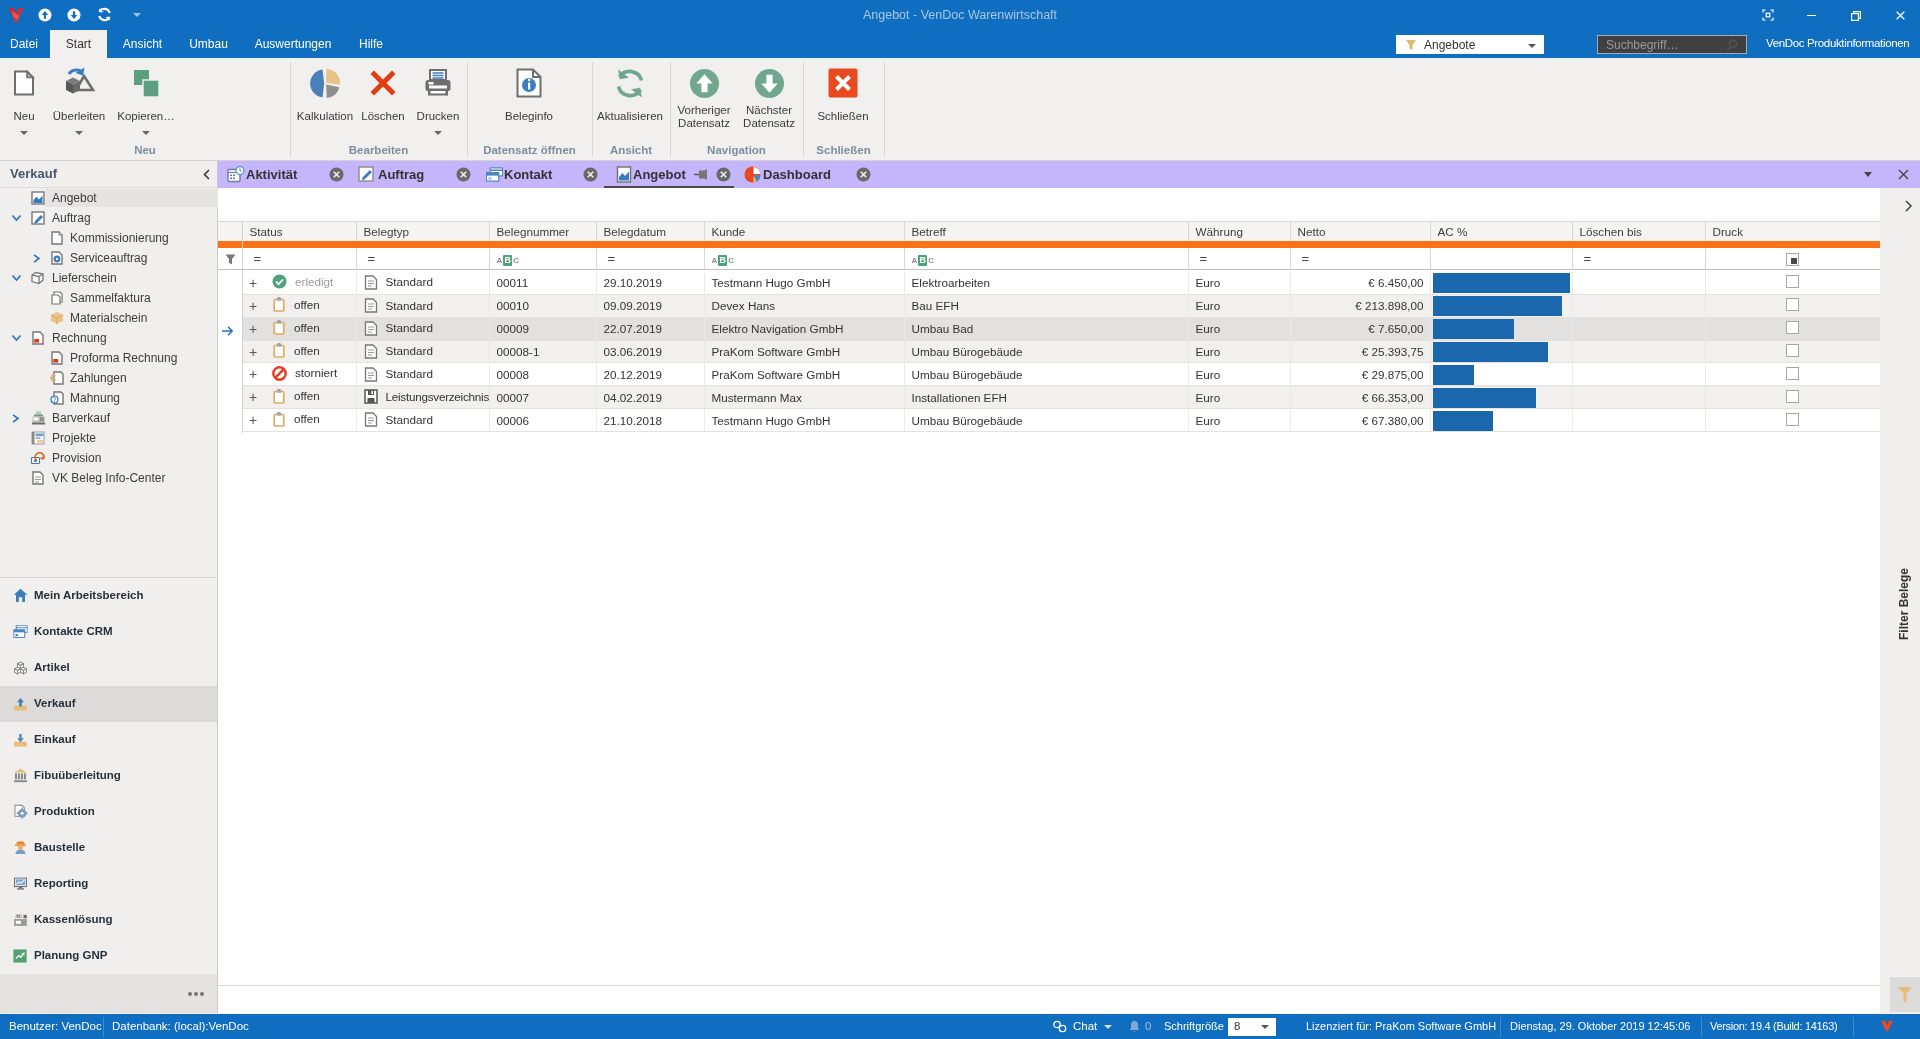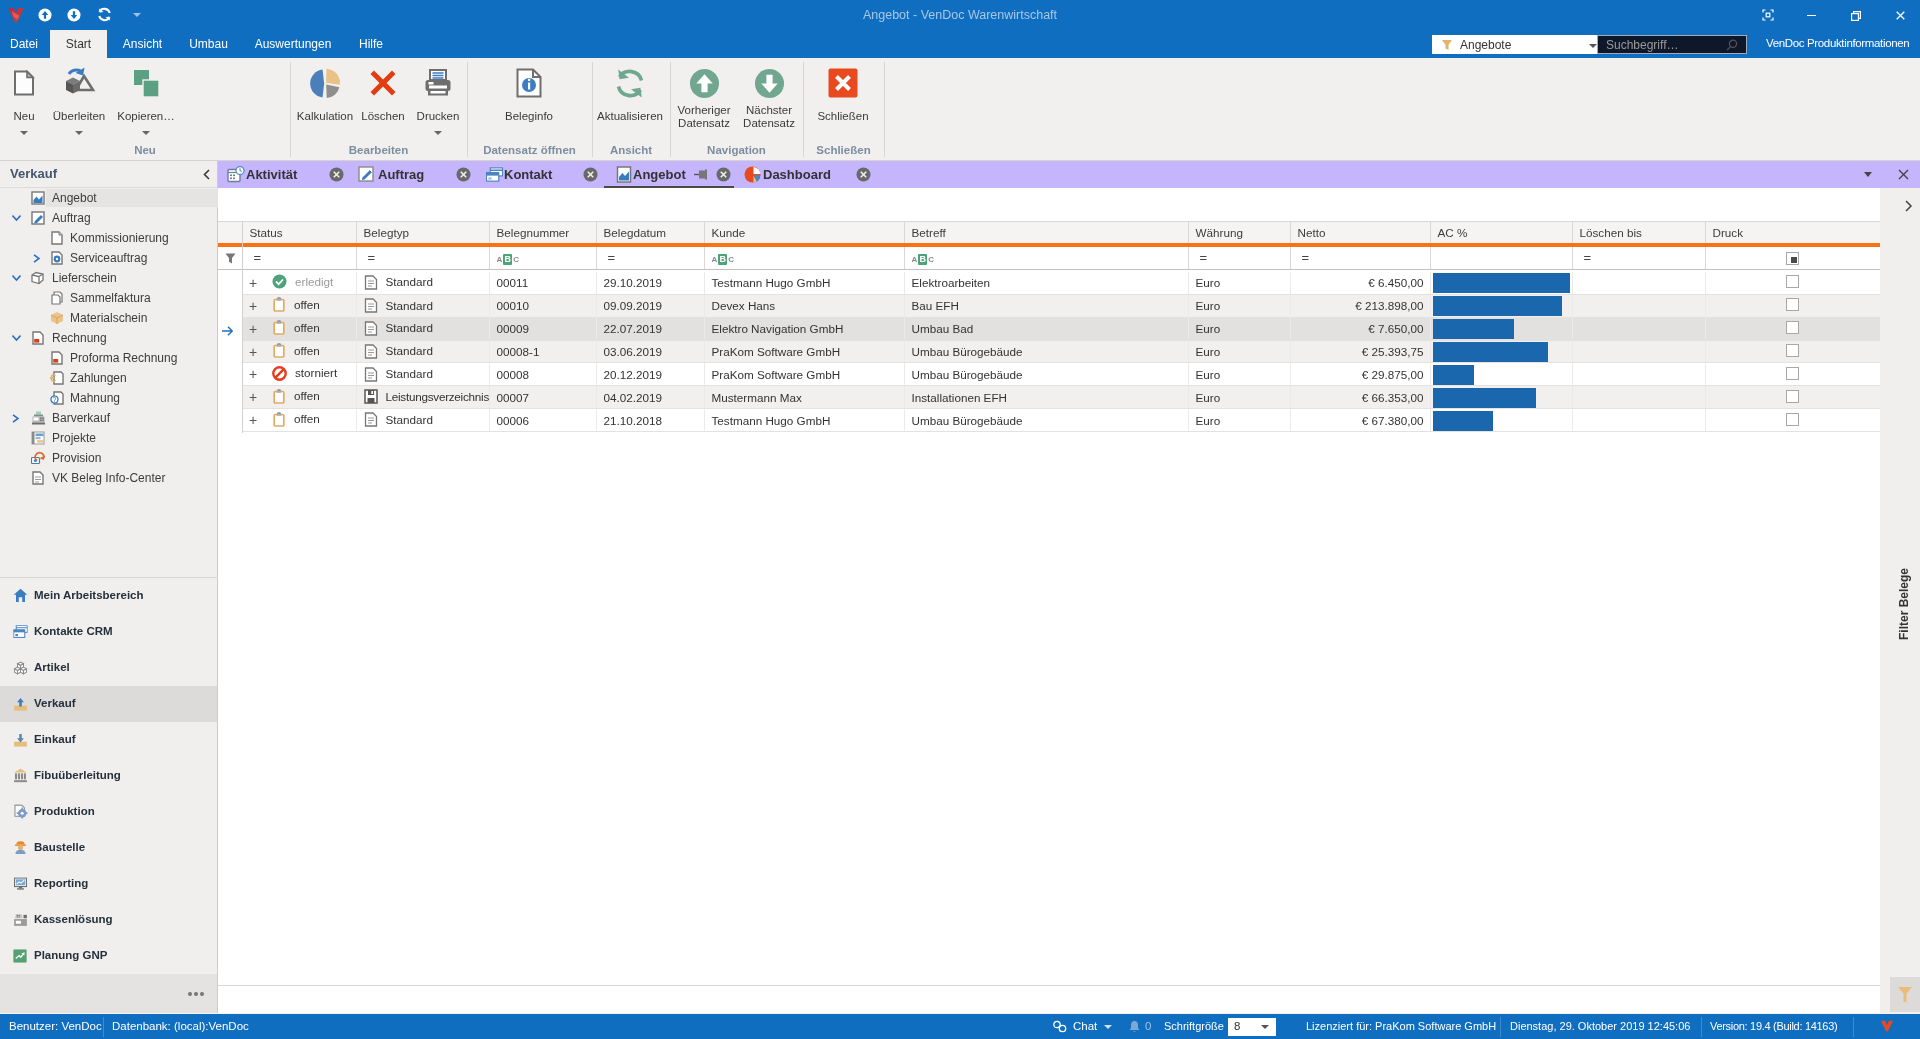--- a/index.html
+++ b/index.html
@@ -26,21 +26,21 @@
 
 #tabrow{position:absolute;left:218px;top:161px;width:1702px;height:27px;background:#c4b5fd;font-size:13px}
 .ctab{position:absolute;top:0;height:27px;color:#333;font-weight:bold}
 #contentwhite{position:absolute;left:218px;top:188px;width:1662px;height:825px;background:#fff}
 #rightstrip{position:absolute;left:1880px;top:188px;width:40px;height:825px;background:#f0efee}
 #groupbar{position:absolute;left:0;top:0;width:1662px;height:33px;background:#fff;color:#8f8e8d;font-size:12px}
 
 #grid{position:absolute;left:0;top:33px;width:1662px}
 table{border-collapse:collapse;table-layout:fixed;width:1662px;font-size:11.7px;color:#333}
 td{padding:0 0 0 7px;overflow:hidden;white-space:nowrap;vertical-align:middle}
-tr.hdr td{background:#f5f4f3;border-right:1px solid #d9d8d7;border-top:1px solid #d9d8d7;border-bottom:4px solid #f97316;height:23px;color:#3c3c3c}
+tr.hdr td{background:#f5f4f3;border-right:1px solid #d9d8d7;border-top:1px solid #d9d8d7;border-bottom:7px solid #f97316;height:23px;color:#3c3c3c}
 tr.flt td{background:#fff;border-right:1px solid #d9d8d7;border-bottom:1px solid #c2c1c0;height:25px}
 tr.data td{border-right:1px solid #ebeae9;border-bottom:1px solid #e3e2e1;height:22.86px}
 tr.data td:first-child{background:#fff;border-right:none;border-bottom:none}
 tr.sp td{height:2px;border:none;background:#fff;padding:0}
 tr.odd td{background:#f1f0ef}
 tr.sel td{background:#e2e1e0}
 .num{text-align:right;padding-right:6px}
 .eq{display:inline-block;color:#444;font-size:13px;letter-spacing:-1px;margin-left:4px}
 .abc{display:inline-flex;align-items:center}
 .abc i{font-style:normal;font-size:8px;color:#888;font-weight:bold}
@@ -104,29 +104,29 @@
 </div>
 
 <div id="menurow">
   <div class="menutab" style="left:0;width:48px">Datei</div>
   <div class="menutab" style="left:50px;width:57px;background:#f1f0ef;color:#333">Start</div>
   <div class="menutab" style="left:115px;width:55px">Ansicht</div>
   <div class="menutab" style="left:181px;width:55px">Umbau</div>
   <div class="menutab" style="left:247px;width:92px">Auswertungen</div>
   <div class="menutab" style="left:347px;width:48px">Hilfe</div>
 
-  <div class="abs" style="left:1432px;top:5px;width:173px;height:19px;background:#fff;border:1px solid #fff">
+  <div class="abs" style="left:1396px;top:5px;width:148px;height:19px;background:#fff;border:1px solid #fff">
     <svg class="abs" style="left:8px;top:3px" width="12" height="12" viewBox="0 0 12 12">
         <path d="M1 1 H11 L7.5 6 V11 L4.5 9.5 V6 Z" fill="#e2b56c"></path>
       </svg>
     <div class="abs" style="left:27px;top:2px;color:#333;font-size:12px">Angebote</div>
     <div class="abs" style="right:7px;top:8px;width:0;height:0;border-left:4px solid transparent;border-right:4px solid transparent;border-top:4px solid #555"></div>
   </div>
 
-  <div class="abs" style="left:1597px;top:5px;width:150px;height:19px;background:#0f172a;border:1px solid #9eabb8">
+  <div class="abs" style="left:1597px;top:5px;width:150px;height:19px;background:#404040;border:1px solid #9eabb8">
     <div class="abs" style="left:8px;top:2px;color:#9a9a9a;font-size:12px">Suchbegriff…</div>
     <svg class="abs" style="right:8px;top:3px" width="12" height="12" viewBox="0 0 12 12" fill="none" stroke="#555" stroke-width="1.2">
         <circle cx="7" cy="4.8" r="3.6"></circle>
         <path d="M4.4 7.6 L1.2 11"></path>
       </svg>
   </div>
   <div class="abs" style="left:1766px;top:7px;font-size:11.5px;letter-spacing:-0.35px;color:#fff;white-space:nowrap">VenDoc Produktinformationen</div>
 </div>
 
 <div id="ribbon">

